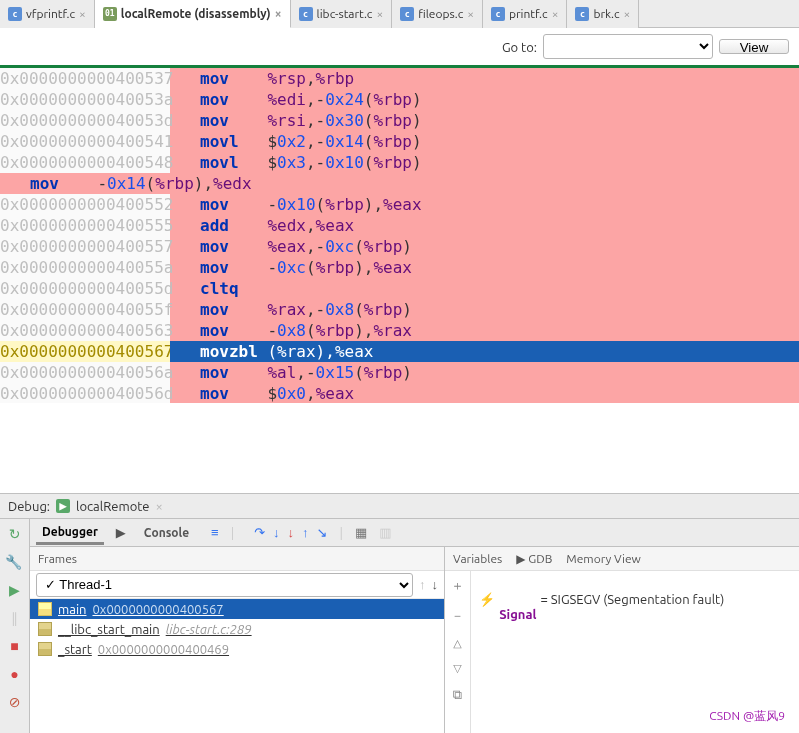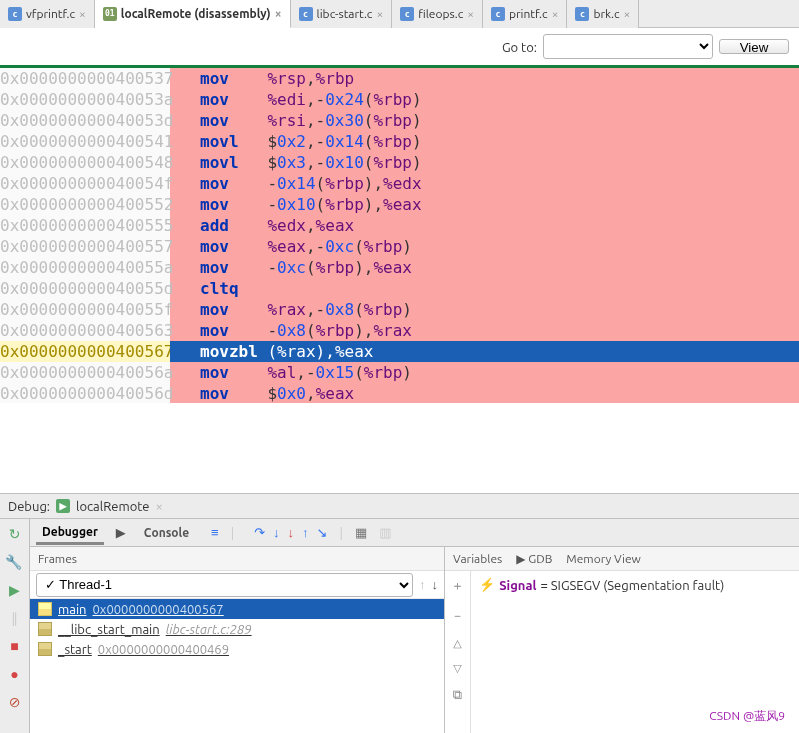--- a/index.html
+++ b/index.html
@@ -49,21 +49,21 @@
 .frame-item .faint { color: #999; }
 .frame-item.sel .faint { color: #cddff3; }
 .stack-icon { width: 14px; height: 14px; display:inline-block; background: linear-gradient(#e3d38c 50%,#cdbb6a 50%); border:1px solid #b3a252; }
 .frame-item.sel .stack-icon { filter: brightness(1.2); }
 .vars-col { flex: 1; display: flex; flex-direction: column; }
 .vars-body { display: flex; flex: 1; }
 .vars-strip { width: 26px; border-right: 1px solid #e0e0e0; display: flex; flex-direction: column; align-items: center; padding-top: 6px; gap: 12px; color: #888; }
 .vars-content { flex: 1; padding: 6px 8px; }
 .signal { display: flex; align-items: center; gap: 4px; font-size: 13px; }
 .bolt { color: #e35252; font-weight: bold; }
-.var-name { color: #871094; font-weight: bold; }
+.var-name { color: #871094; font-weight: bold; margin-top: 30px; }
 .watermark { position: absolute; right: 14px; bottom: 8px; color: #a21caf; font-size: 12px; }
 .tab-close { color:#bbb; font-size:13px; cursor:pointer; }
 </style>
 </head>
 <body>
 
 <div class="tabs" id="tabs-container">
     <div class="tab">
       <span class="c-icon">c</span>
       <span>vfprintf.c</span>
@@ -117,21 +117,20 @@
     </div>
     <div class="dline">
       <div class="addr">0x0000000000400541</div>
       <div class="code"><span class="opcode">movl   </span><span>$</span><span class="num">0x2</span><span>,-</span><span class="num">0x14</span><span>(</span><span class="reg">%rbp</span><span>)</span></div>
     </div>
     <div class="dline">
       <div class="addr">0x0000000000400548</div>
       <div class="code"><span class="opcode">movl   </span><span>$</span><span class="num">0x3</span><span>,-</span><span class="num">0x10</span><span>(</span><span class="reg">%rbp</span><span>)</span></div>
     </div>
     <div class="dline">
-      <div class="addr">0x000000000040054f</div>
       <div class="code"><span class="opcode">mov    </span><span>-</span><span class="num">0x14</span><span>(</span><span class="reg">%rbp</span><span>),</span><span class="reg">%edx</span></div>
     </div>
     <div class="dline">
       <div class="addr">0x0000000000400552</div>
       <div class="code"><span class="opcode">mov    </span><span>-</span><span class="num">0x10</span><span>(</span><span class="reg">%rbp</span><span>),</span><span class="reg">%eax</span></div>
     </div>
     <div class="dline">
       <div class="addr">0x0000000000400555</div>
       <div class="code"><span class="opcode">add    </span><span class="reg">%edx</span><span>,</span><span class="reg">%eax</span></div>
     </div>

